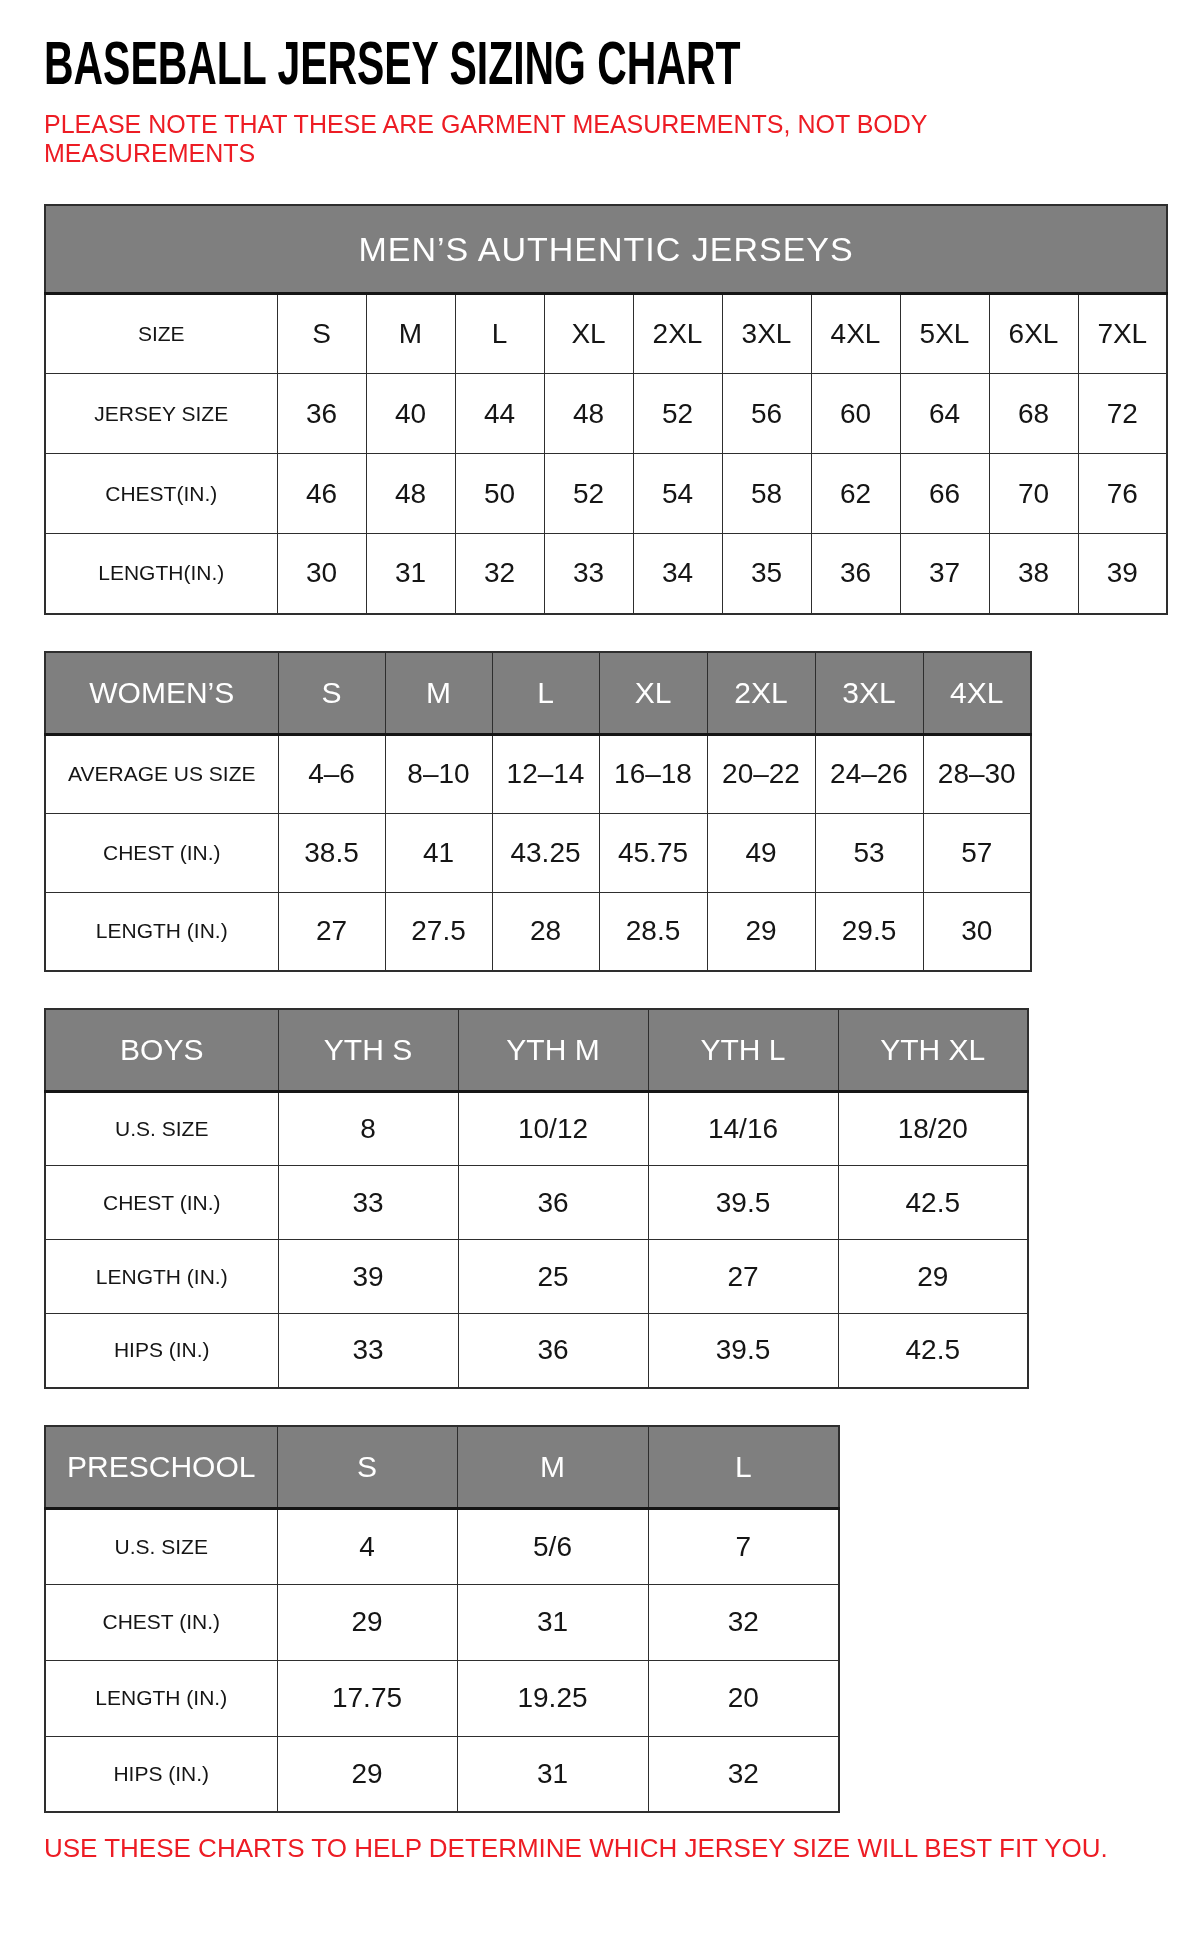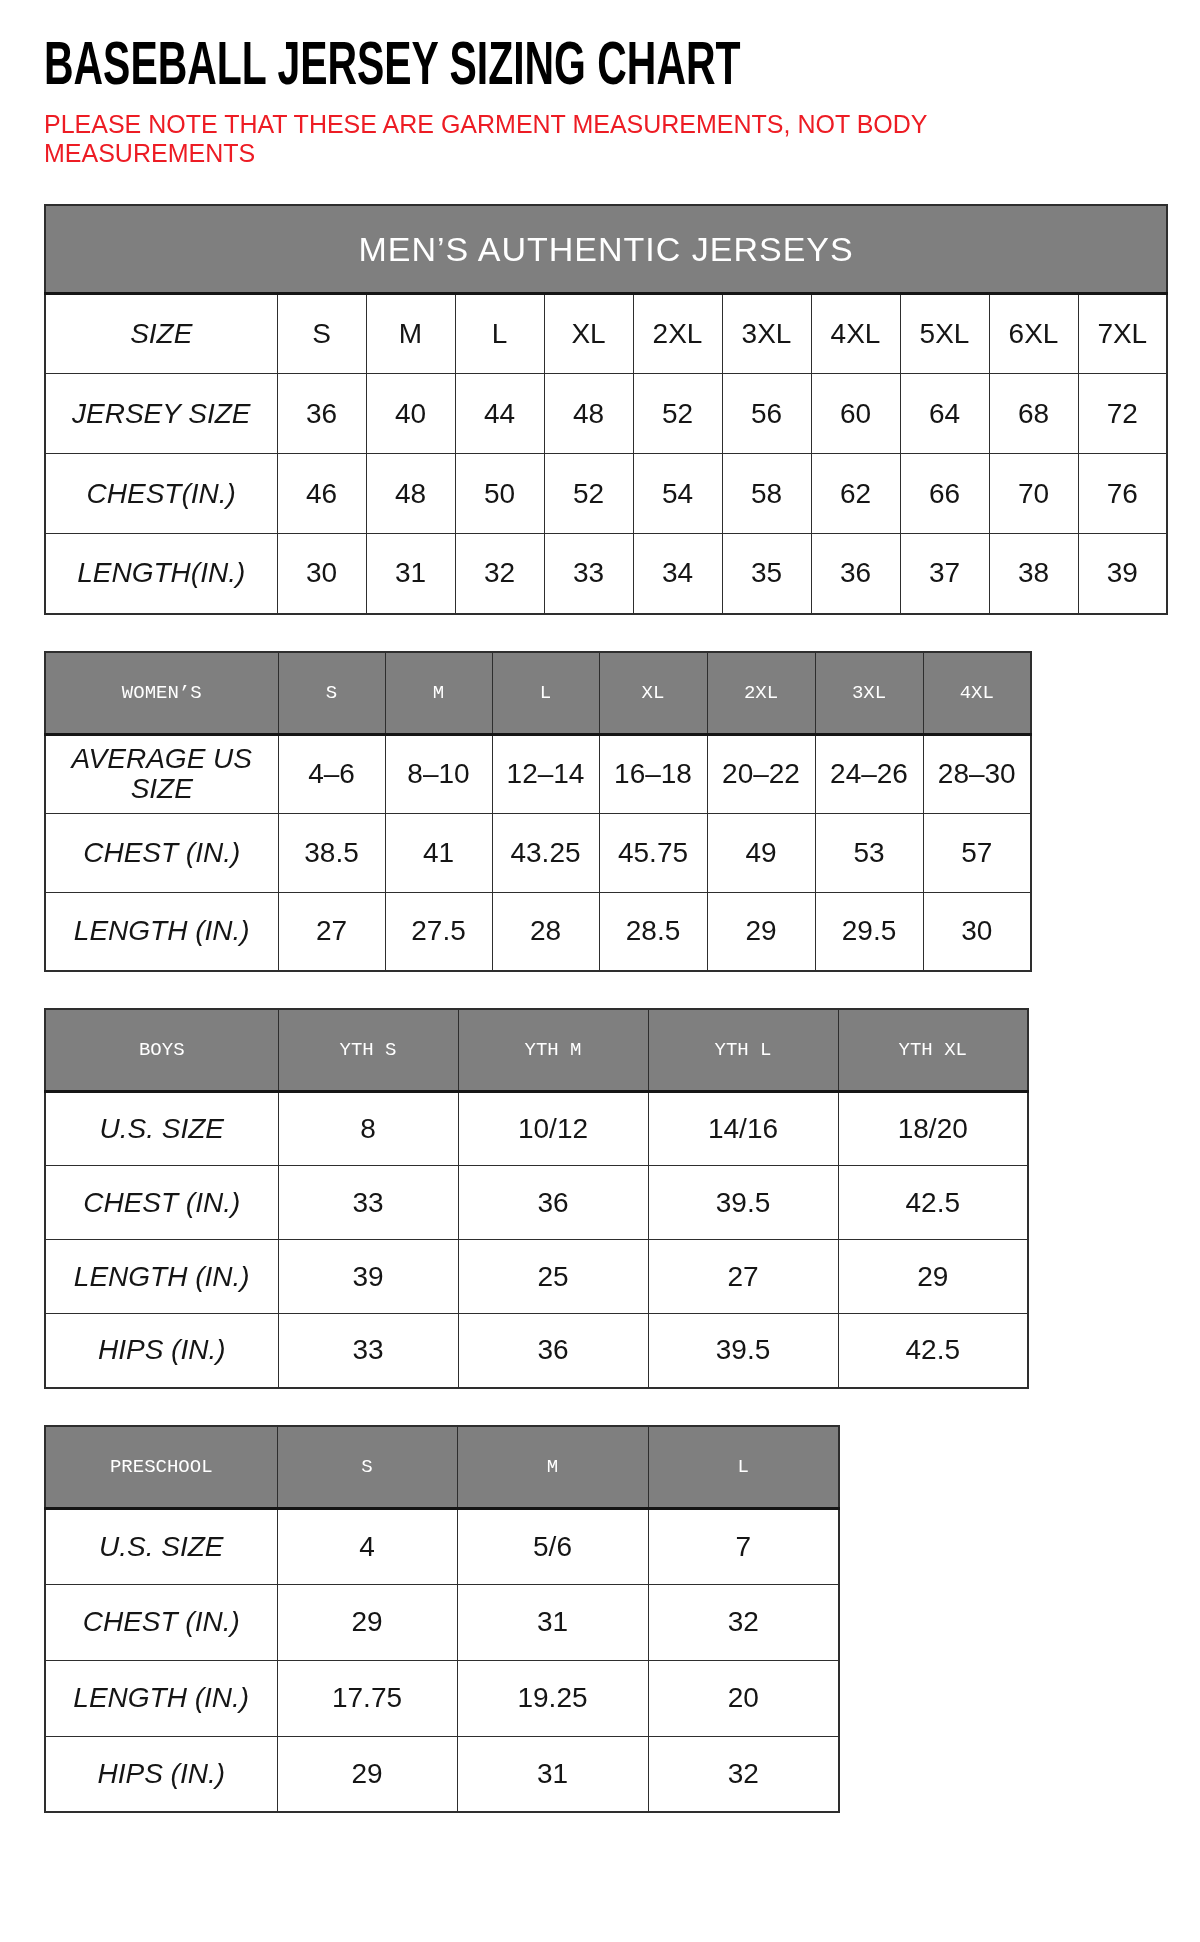--- a/index.html
+++ b/index.html
@@ -58,28 +58,28 @@
     overflow:hidden;
   }
   table.tbl{border:2px solid var(--border);}
   table.tbl thead th{
     background:var(--gray);
     color:#ffffff;
     font-weight:normal;
     border-bottom:3px solid #151515;
   }
   table.tbl td{font-size:28px;color:#151515;}
-  table.tbl td.label{font-size:28px;line-height:30px;font-style:italic;}
+  table.tbl td.label{font-size:21px;line-height:30px;}
 
   
   .tbl-mens thead th.band{height:86px;font-size:34px;letter-spacing:1px;}
   .tbl-mens tbody tr{height:80px;}
 
   
-  .tbl-cols thead th{height:80px;font-size:19px;font-family:Liberation Mono, monospace;}
+  .tbl-cols thead th{height:80px;font-size:30px;}
   .tbl-womens tbody tr{height:79px;}
   .tbl-boys tbody tr{height:74px;}
   .tbl-boys{margin-top:40px;}
   .tbl-preschool tbody tr{height:76px;}
   .tbl-preschool{margin-top:44px;}
 </style>
 </head>
 <body>
 
 <div class="page">
@@ -300,13 +300,14 @@
         </tr>
         <tr>
           <td class="label">HIPS (IN.)</td>
           <td>29</td>
           <td>31</td>
           <td>32</td>
         </tr>
       </tbody>
     </table>
 
+  <p class="footer-note">USE THESE CHARTS TO HELP DETERMINE WHICH JERSEY SIZE WILL BEST FIT YOU.</p>
 </div>
 
 </body></html>

